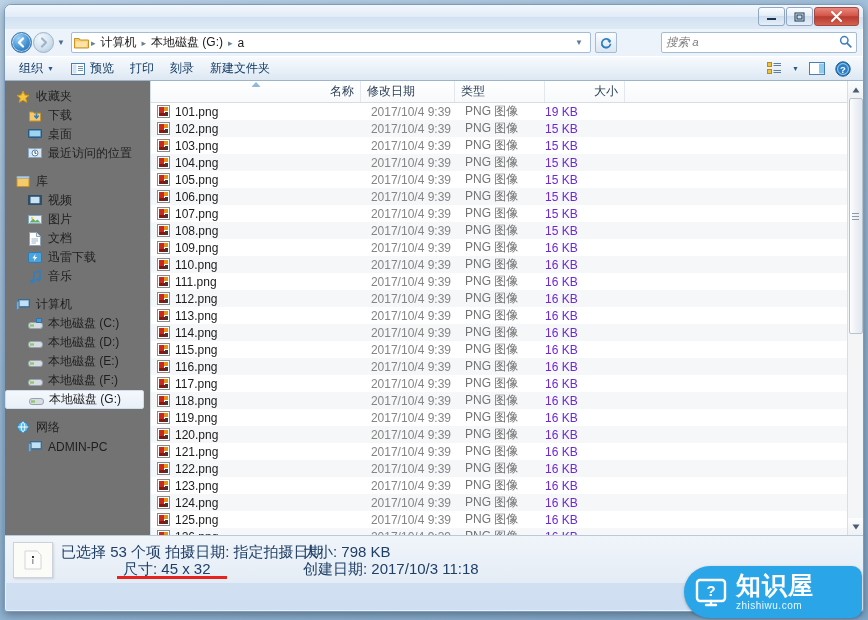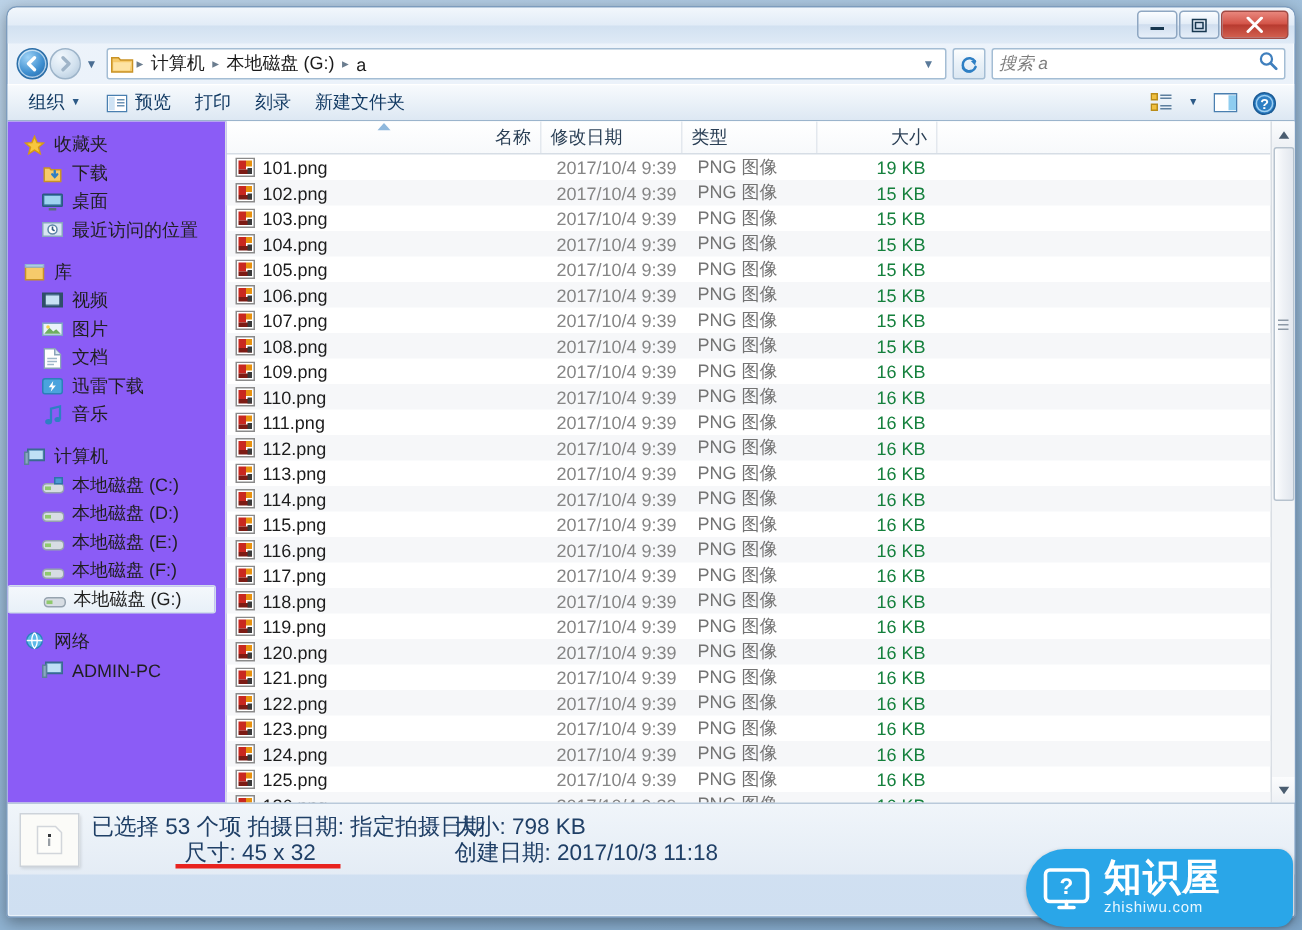--- a/index.html
+++ b/index.html
@@ -69,21 +69,21 @@
   }
   .crumbsep { color: #6b7d8f; font-size: 9px; padding: 0 1px; }
   #crumbDrop { margin-left: auto; font-size: 8px; color: #5a7a9a; padding: 0 5px; cursor: pointer; }
   #refreshbtn {
     width: 22px; height: 21px; border: 1px solid #a4bdd4; border-radius: 2px;
     background: linear-gradient(180deg,#fdfefe 0%, #e9f1f8 50%, #dbe7f2 100%);
     display: flex; align-items: center; justify-content: center; cursor: pointer;
   }
   #searchbox {
     width: 196px; height: 21px; background: #fff; border: 1px solid #a4bdd4;
-    border-radius: 2px; display: flex; align-items: center; padding: 0 4px;
+    border-radius: 2px; display: flex; align-items: center; padding: 0 4px; margin-left: 40px;
   }
   #searchPlaceholder {
     flex: 1; font-size: 11.5px; color: #7d7d7d; font-style: italic;
     white-space: nowrap; overflow: hidden;
   }
   
   #toolbar {
     height: 25px; display: flex; align-items: center; padding: 0 6px;
     background: linear-gradient(180deg,#f7fafd 0%, #eaf1f8 50%, #dde8f3 100%);
     border-top: 1px solid #ffffff;
@@ -93,21 +93,21 @@
     display: flex; align-items: center; gap: 4px; height: 21px;
     padding: 0 8px; font-size: 12px; color: #123a63; cursor: pointer; white-space: nowrap;
   }
   .tbcaret { font-size: 7px; color: #2c5a87; }
   #tbright { margin-left: auto; display: flex; align-items: center; gap: 2px; padding-right: 2px; }
   .tbicon { display: flex; align-items: center; justify-content: center; cursor: pointer; padding: 2px 4px; }
   
   #body { display: flex; height: 454px; background: #ffffff; }
   
   #sidebar {
-    width: 146px; background: #8b5cf6; border-right: 1px solid #d6dde5;
+    width: 146px; background: #737373; border-right: 1px solid #d6dde5;
     padding: 6px 0 0 0; overflow: hidden; position: relative;
   }
   .navgroup { margin-bottom: 9px; }
   .navrow {
     display: flex; align-items: center; height: 19px; padding-left: 10px;
     font-size: 12px; color: #1f1f1f; cursor: pointer; gap: 5px; white-space: nowrap;
   }
   .navrow.child { padding-left: 22px; }
   .navrow.head { font-weight: normal; }
   .navrow.selected {
@@ -139,21 +139,21 @@
   .c-rest { flex: 1; border-right: none; }
   #filescroll { flex: 1; overflow: hidden; position: relative; }
   .frow { display: flex; height: 17px; align-items: center; font-size: 12px; }
   .frow:nth-child(even) { background: #f6f7f9; }
   .f-name {
     width: 210px; display: flex; align-items: center; gap: 5px;
     padding-left: 6px; color: #1c1c1c; white-space: nowrap; overflow: hidden;
   }
   .f-date { width: 94px; color: #858585; text-align: right; padding-right: 4px; white-space: nowrap; }
   .f-type { width: 90px; color: #737373; padding-left: 10px; white-space: nowrap; }
-  .f-size { width: 80px; color: #15803d; text-align: right; padding-right: 8px; white-space: nowrap; }
+  .f-size { width: 80px; color: #6d28d9; padding-right: 8px; white-space: nowrap; }
   .pngicon {
     width: 13px; height: 13px; flex: none; border: 1px solid #8a8a8a; background: #fff;
     position: relative; overflow: hidden;
   }
   .pngicon i {
     position: absolute; display: block;
   }
   .pngicon i.r1 { left: 1px; top: 1px; width: 5px; height: 6px; background: #c9281f; }
   .pngicon i.r2 { left: 6px; top: 1px; width: 4px; height: 4px; background: #e8910f; }
   .pngicon i.r3 { left: 1px; top: 7px; width: 9px; height: 3px; background: #7d1b14; }

